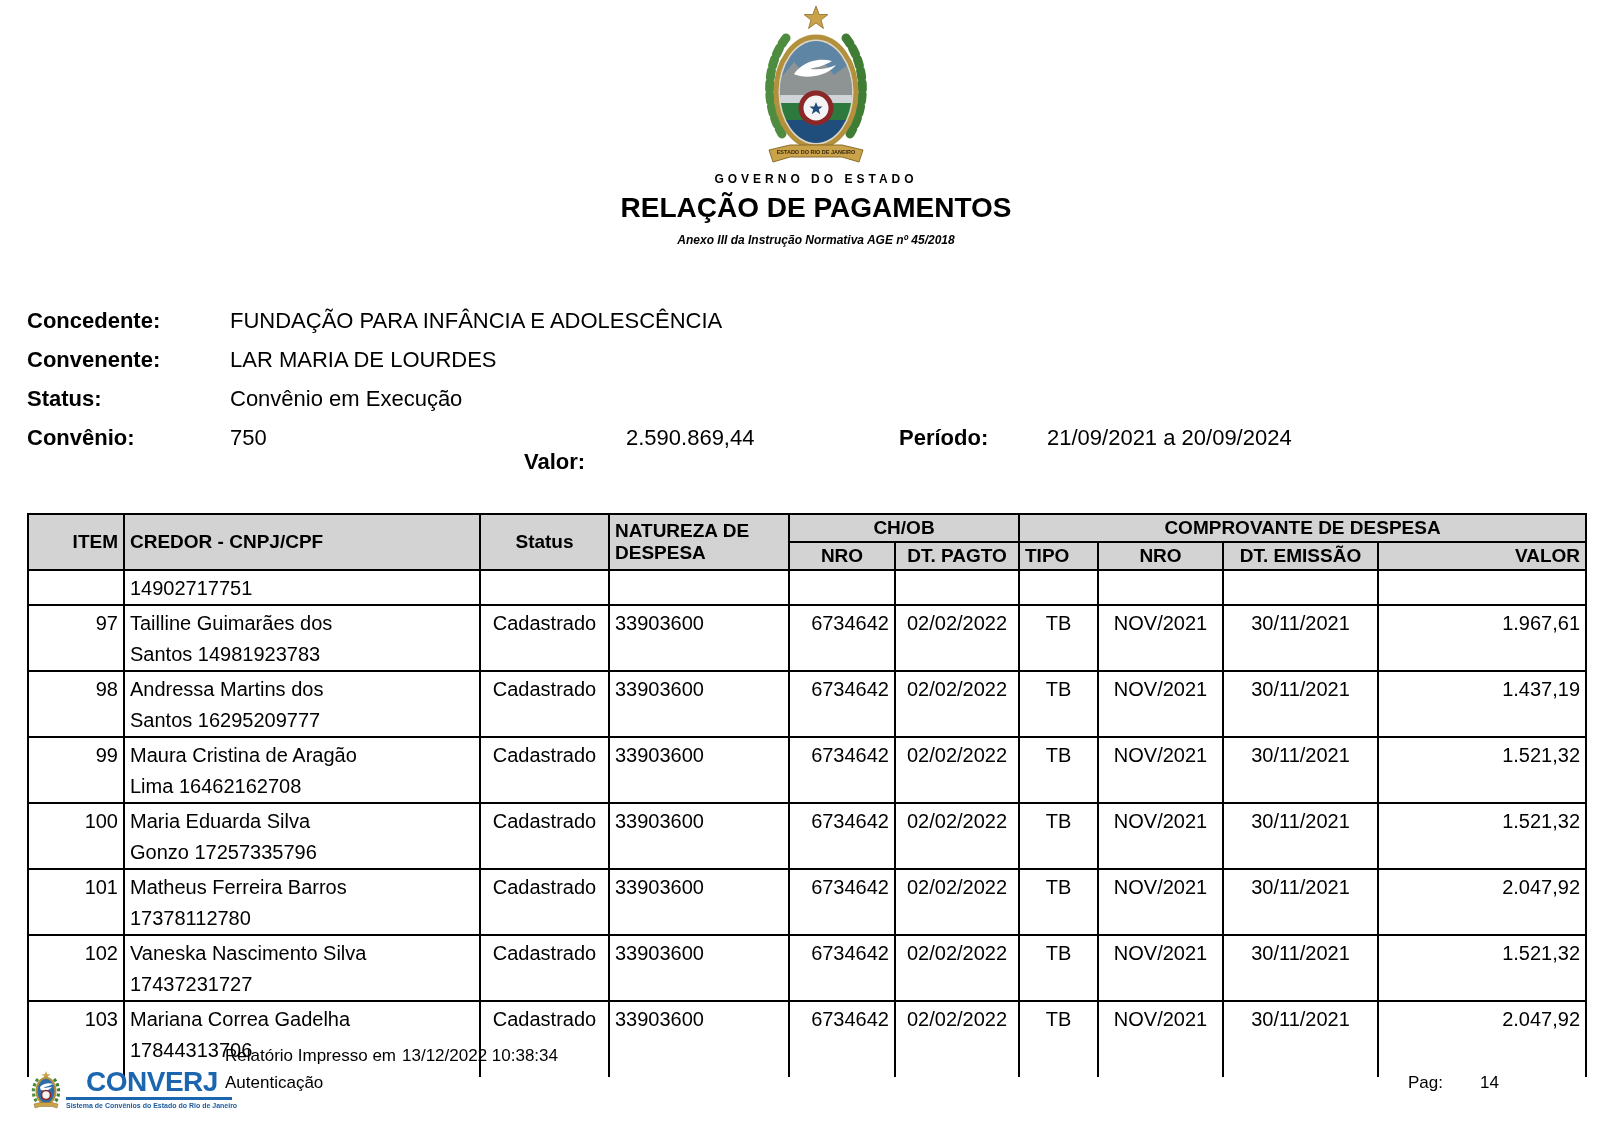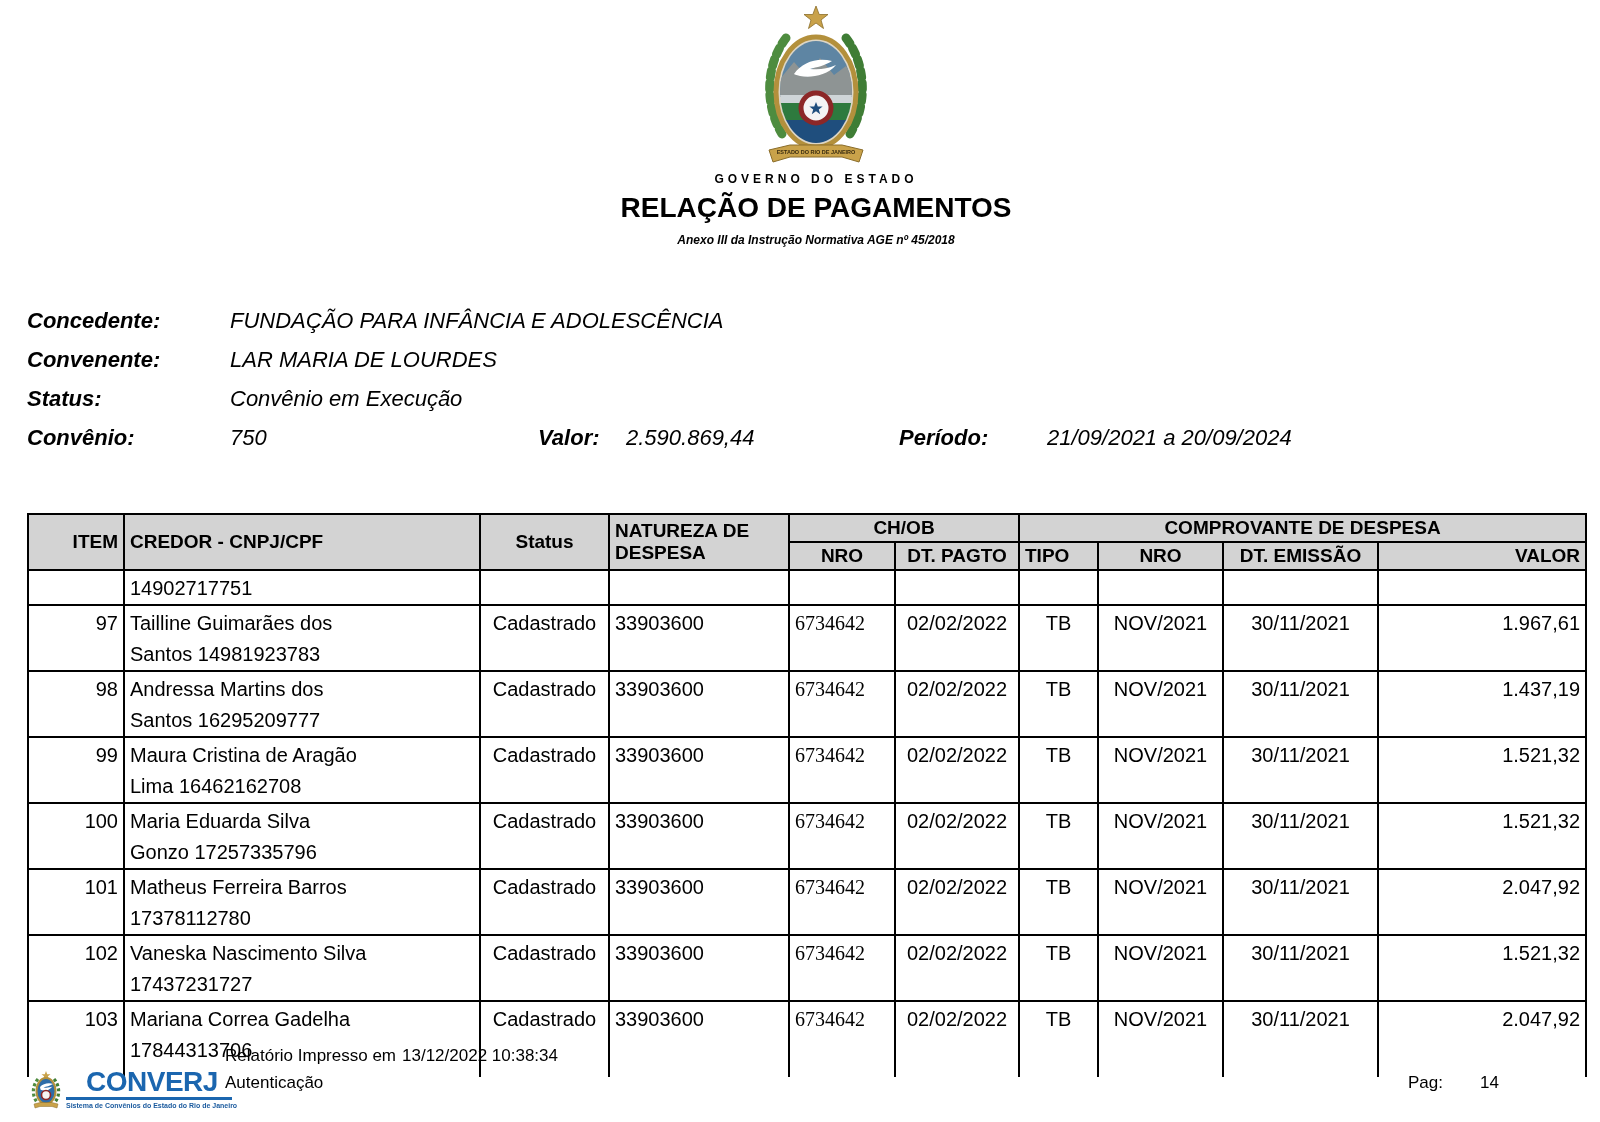--- a/index.html
+++ b/index.html
@@ -9,25 +9,25 @@
     overflow:hidden;
   }
   
   .hdr{position:absolute;top:0;left:16px;width:1600px;text-align:center;}
   .hdr svg{display:block;margin:4px auto 0 auto;}
   .governo{font-size:12px;font-weight:bold;letter-spacing:4px;margin-top:6px;}
   .rio{font-size:26px;font-weight:900;letter-spacing:-0.5px;color:#1273b9;margin-top:2px;}
   .rel-title{font-size:28px;font-weight:bold;margin-top:6px;}
   .anexo{font-size:12px;font-weight:bold;margin-top:9px;font-style:italic;}
   
-  .meta{position:absolute;left:27px;top:308px;width:1560px;font-size:22px;font-style:italic;}
+  .meta{position:absolute;left:27px;top:308px;width:1560px;font-size:22px;}
   .meta-row{position:relative;height:24px;margin-bottom:15px;}
   .meta-label{position:absolute;left:0;font-weight:bold;}
   .meta-value{position:absolute;left:203px;}
-  .meta-label2{position:absolute;left:511px;font-weight:bold;}
+  .meta-label2{position:absolute;left:497px;font-weight:bold;margin-top:24px;}
   .meta-value2{position:absolute;left:599px;}
   .meta-label3{position:absolute;left:872px;font-weight:bold;}
   .meta-value3{position:absolute;left:1020px;}
   
   table.pay{
     position:absolute;left:27px;top:513px;width:1558px;
     border-collapse:collapse;table-layout:fixed;font-size:20px;
   }
   table.pay th{
     background:#d3d3d3;border:2px solid #000;font-weight:bold;
@@ -45,21 +45,21 @@
   th.h-natureza{text-align:left;padding-left:4px;line-height:24px;}
   th.h-chob{text-align:center;}
   th.h-comp{text-align:center;}
   th.h-nro,th.h-dtpagto,th.h-nro2,th.h-dtemissao{text-align:center;}
   th.h-tipo{text-align:left;padding-left:4px;}
   th.h-valor{text-align:right;padding-right:53px;}
   td.c-item{text-align:right;padding-right:12px;}
   td.c-credor{text-align:left;padding-left:8px;}
   td.c-status{text-align:center;}
   td.c-natureza{text-align:left;padding-left:4px;}
-  td.c-chobnro{padding-right:3px;font-family:Liberation Serif, serif;}
+  td.c-chobnro{text-align:right;padding-right:3px;}
   td.c-chobdt{text-align:center;}
   td.c-tipo{text-align:center;}
   td.c-compnro{text-align:center;}
   td.c-compdt{text-align:center;}
   td.c-valor{text-align:right;padding-right:55px;}
   .line{height:31px;line-height:31px;}
   tr.datarow{height:64px;}
   tr.partial{height:35px;}
   tr.last{height:76px;}
   tr.last td{border-bottom:none;}

